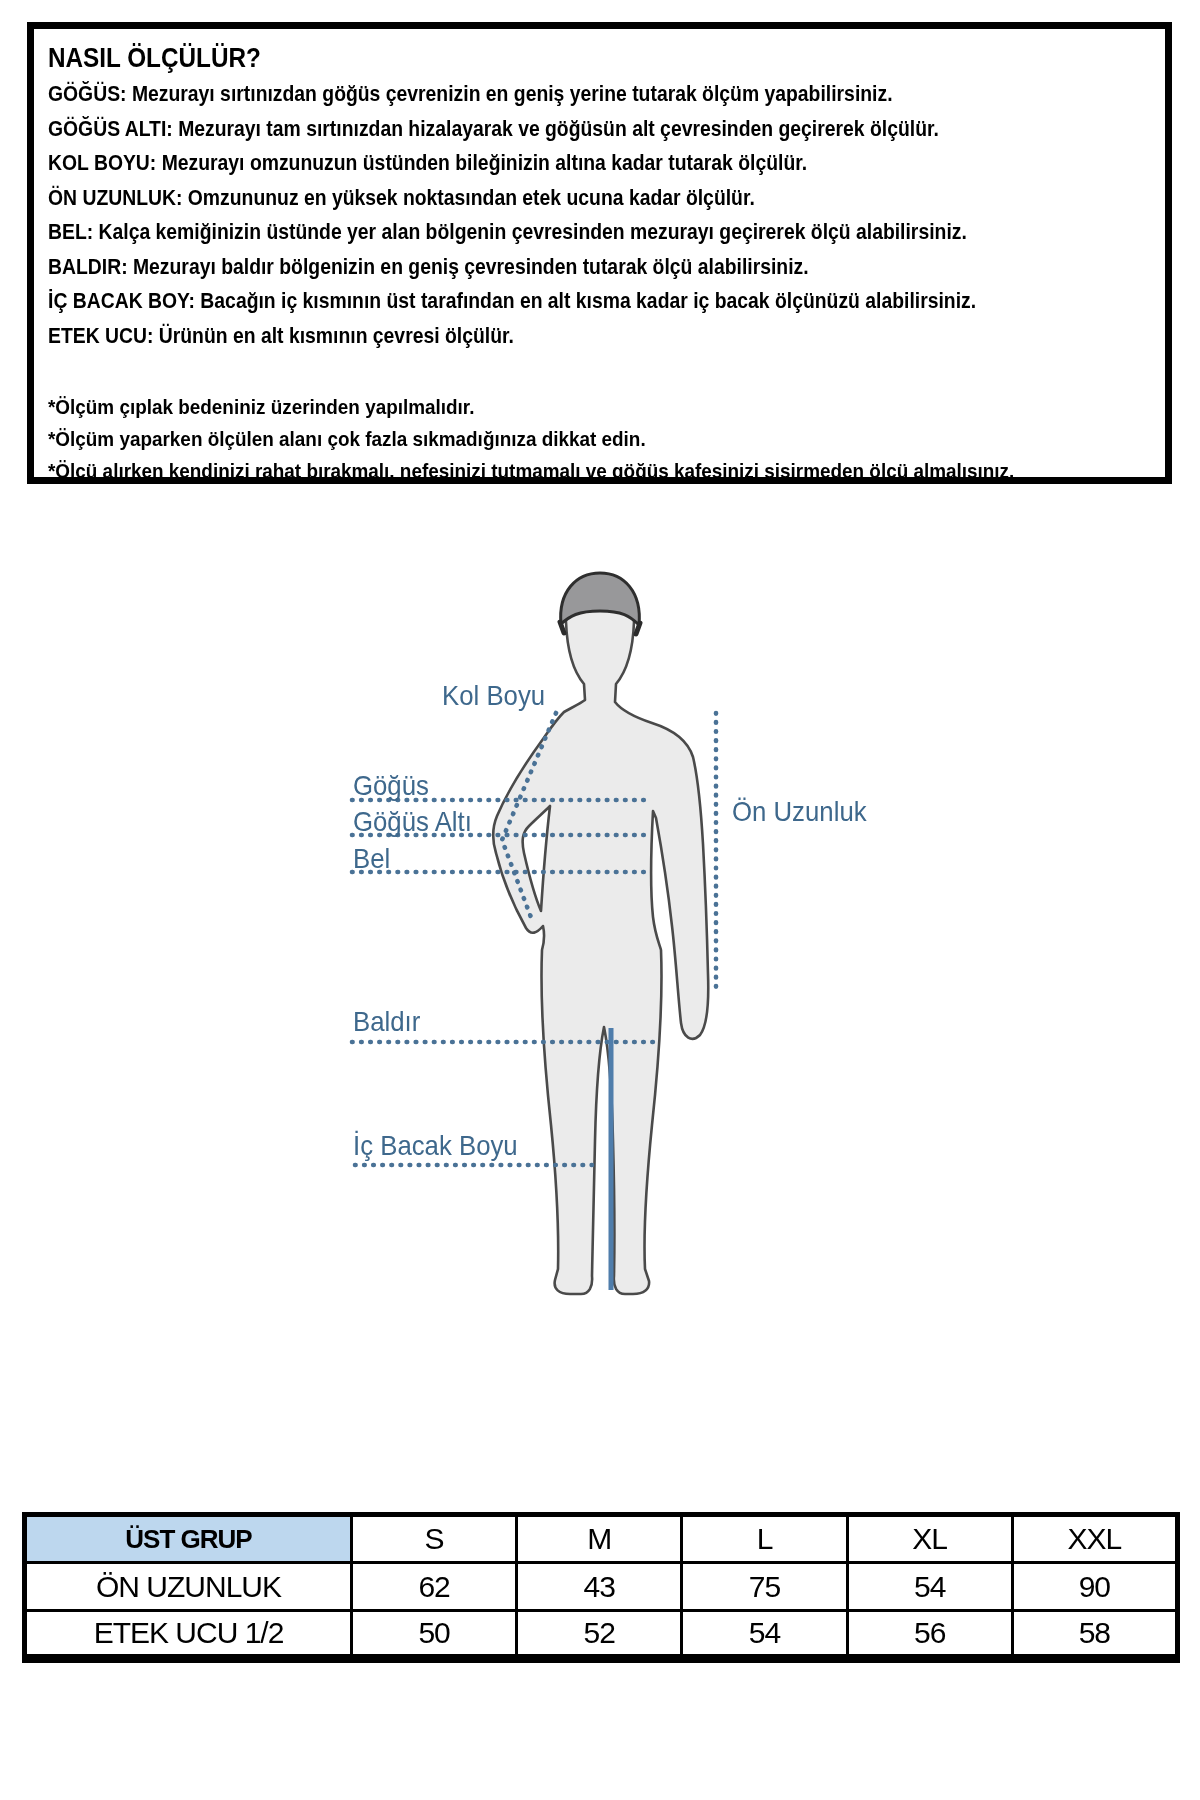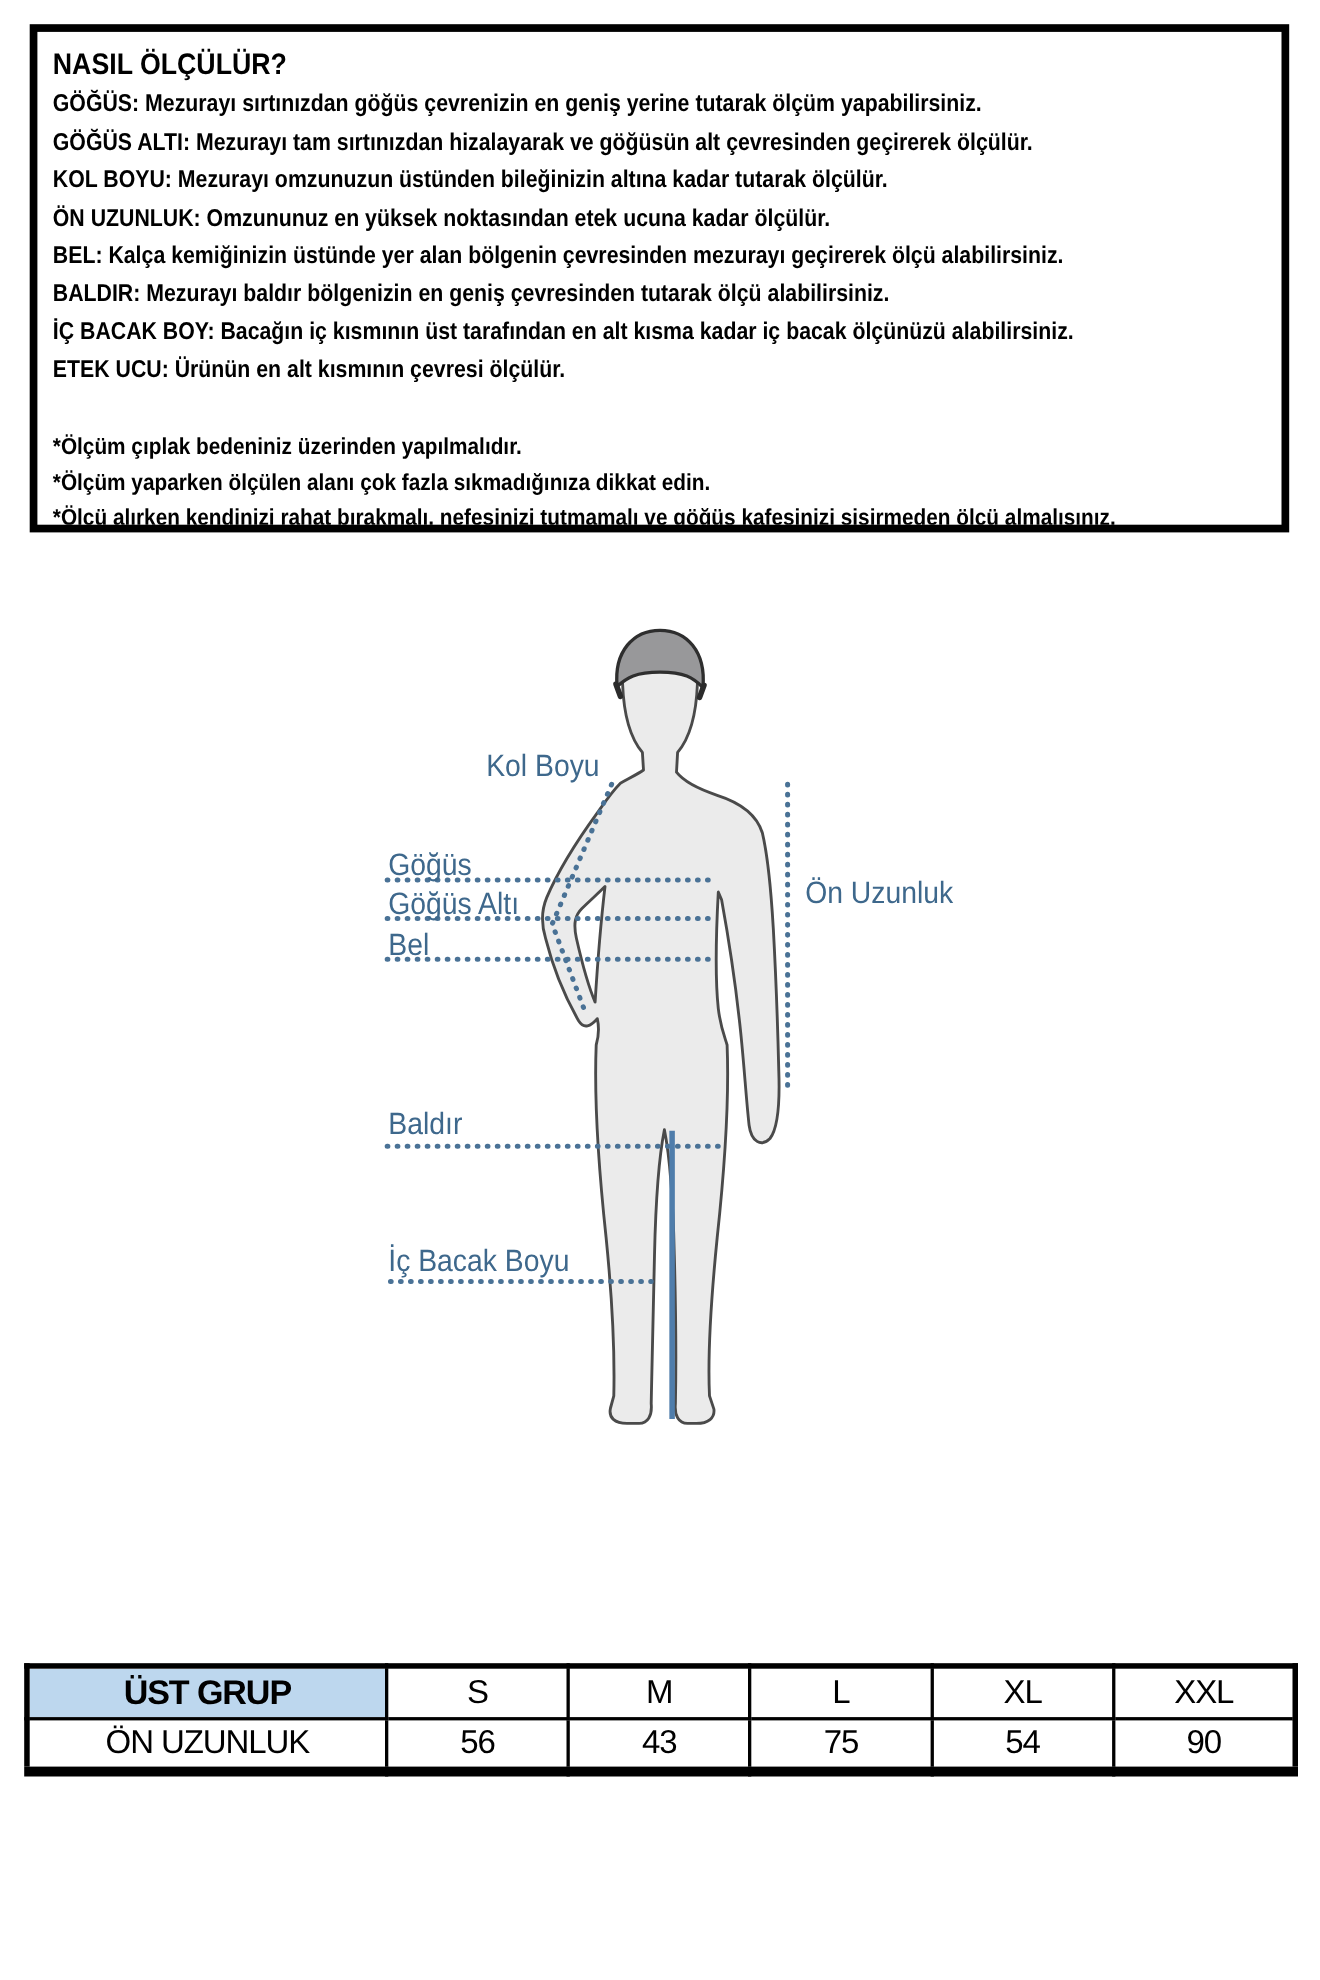--- a/index.html
+++ b/index.html
@@ -72,21 +72,21 @@
   .size-table th,.size-table td{
     border:3px solid #000;
     height:48px;
     text-align:center; vertical-align:middle;
     font-size:30px; font-weight:normal;
     letter-spacing:-1px;
     overflow:hidden;
   }
   .size-table .corner-cell{
     background:var(--table-header-bg);
-    font-weight:bold; font-size:31px;
+    font-weight:bold; font-size:26px;
   }
   .col-label{width:327px;}
 </style>
 </head>
 <body>
 
 <div class="guide-box">
   <div class="guide-title">NASIL ÖLÇÜLÜR?</div>
   <div>
       <div class="guide-line">GÖĞÜS: Mezurayı sırtınızdan göğüs çevrenizin en geniş yerine tutarak ölçüm yapabilirsiniz.</div>
@@ -189,20 +189,28 @@
         <th>S</th>
         <th>M</th>
         <th>L</th>
         <th>XL</th>
         <th>XXL</th>
       </tr>
     </thead>
   <tbody>
       <tr>
         <td class="col-label">ÖN UZUNLUK</td>
-        <td>56</td>
+        <td>62</td>
         <td>43</td>
         <td>75</td>
         <td>54</td>
         <td>90</td>
       </tr>
+      <tr>
+        <td class="col-label">ETEK UCU 1/2</td>
+        <td>50</td>
+        <td>52</td>
+        <td>54</td>
+        <td>56</td>
+        <td>58</td>
+      </tr>
     </tbody>
 </table>
 
 </body></html>

